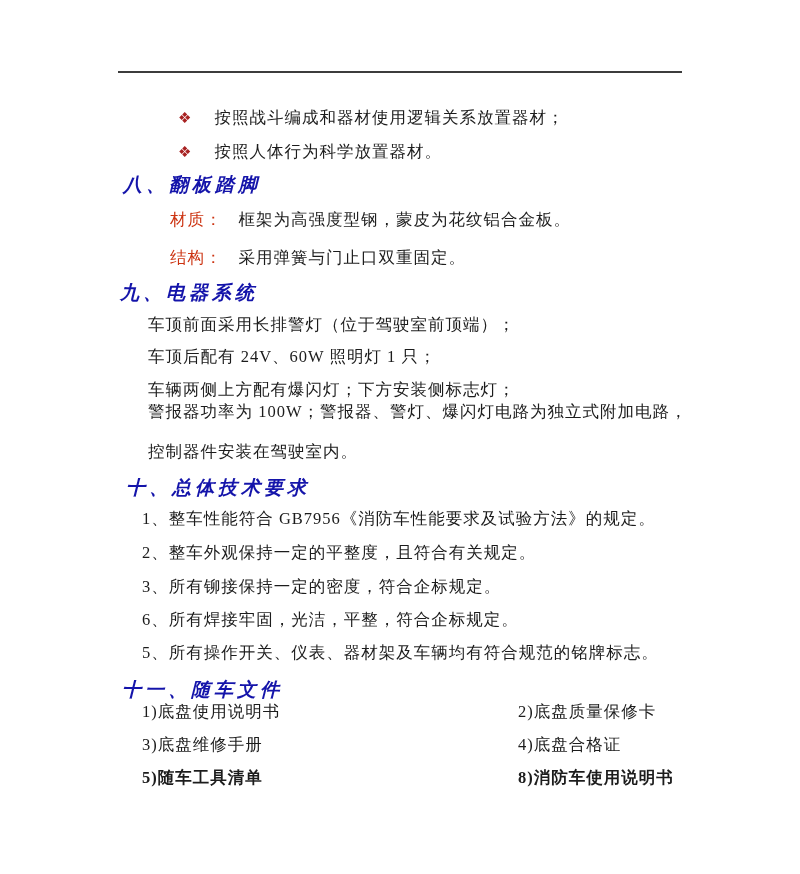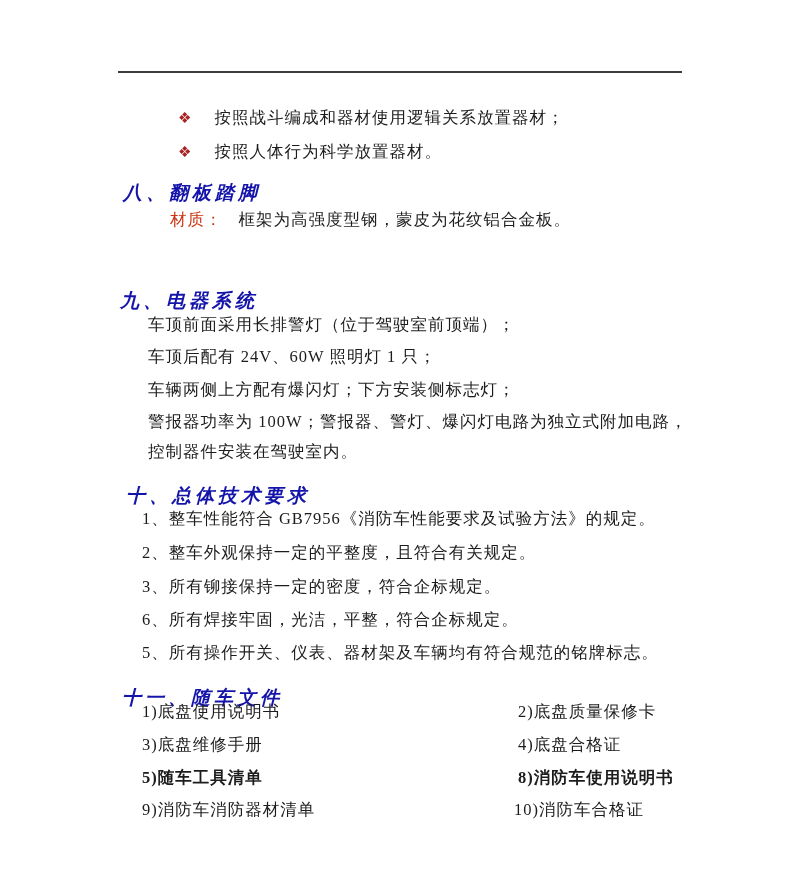--- a/index.html
+++ b/index.html
@@ -37,21 +37,20 @@
   }
   .heading {
     position: absolute;
     color: #1414aa;
     font-weight: bold;
     font-style: italic;
     font-size: 19px;
     line-height: 24px;
     letter-spacing: 4px;
     white-space: nowrap;
-    margin-top: 8px;
   }
   .label { color: #cc3311; margin-right: 16px; }
   .doc-row { }
   .doc-right { position: absolute; left: 364px; top: 0; margin-left: 12px; }
 </style>
 </head>
 <body>
 
 <div class="page">
 
@@ -63,26 +62,29 @@
   </div>
   <div class="line bullet-row" style="left:178px; top:140px;">
     <span class="marker">❖</span>
     <span>按照人体行为科学放置器材。</span>
   </div>
 
   <div class="heading" style="left:123px; top:173px;">八、翻板踏脚</div>
   <div class="line" style="left:170px; top:208px;">
     <span class="label">材质：</span><span>框架为高强度型钢，蒙皮为花纹铝合金板。</span>
   </div>
+  <div class="line" style="left:170px; top:246px;">
+    <span class="label">结构：</span><span>采用弹簧与门止口双重固定。</span>
+  </div>
 
   <div class="heading" style="left:120px; top:281px;">九、电器系统</div>
   <div class="line" style="left:148px; top:313px;">车顶前面采用长排警灯（位于驾驶室前顶端）；</div>
   <div class="line" style="left:148px; top:345px;">车顶后配有 24V、60W 照明灯 1 只；</div>
   <div class="line" style="left:148px; top:378px;">车辆两侧上方配有爆闪灯；下方安装侧标志灯；</div>
-  <div class="line" style="left:148px; top:410px;">警报器功率为 100W；警报器、警灯、爆闪灯电路为独立式附加电路，</div>
+  <div class="line" style="left:148px; top:400px;">警报器功率为 100W；警报器、警灯、爆闪灯电路为独立式附加电路，</div>
   <div class="line" style="left:148px; top:440px;">控制器件安装在驾驶室内。</div>
 
   <div class="heading" style="left:126px; top:476px;">十、总体技术要求</div>
   <div class="line" style="left:142px; top:507px;">1、整车性能符合 GB7956《消防车性能要求及试验方法》的规定。</div>
   <div class="line" style="left:142px; top:541px;">2、整车外观保持一定的平整度，且符合有关规定。</div>
   <div class="line" style="left:142px; top:575px;">3、所有铆接保持一定的密度，符合企标规定。</div>
   <div class="line" style="left:142px; top:608px;">6、所有焊接牢固，光洁，平整，符合企标规定。</div>
   <div class="line" style="left:142px; top:641px;">5、所有操作开关、仪表、器材架及车辆均有符合规范的铭牌标志。</div>
 
   <div class="heading" style="left:122px; top:678px;">十一、随车文件</div>
@@ -92,18 +94,14 @@
     <span class="doc-right">2)底盘质量保修卡</span>
   </div>
   <div class="line doc-row" style="left:142px; top:733px; width:540px;">
     <span>3)底盘维修手册</span>
     <span class="doc-right">4)底盘合格证</span>
   </div>
   <div class="line doc-row" style="left:142px; top:766px; width:540px;font-weight:bold;">
     <span>5)随车工具清单</span>
     <span class="doc-right">8)消防车使用说明书</span>
   </div>
-  <div class="line doc-row" style="left:142px; top:798px; width:540px;">
-    <span>9)消防车消防器材清单</span>
-    <span class="doc-right" style="left:360px;">10)消防车合格证</span>
-  </div>
 
 </div>
 
 </body></html>

